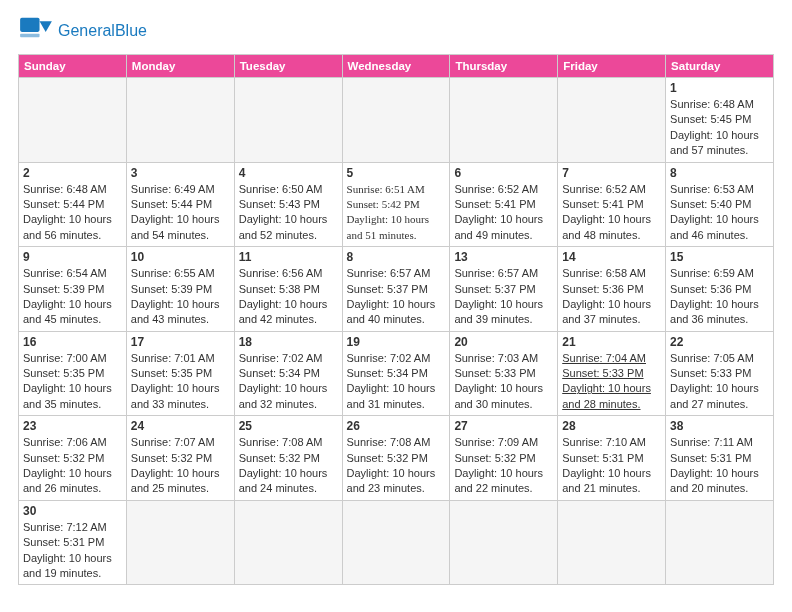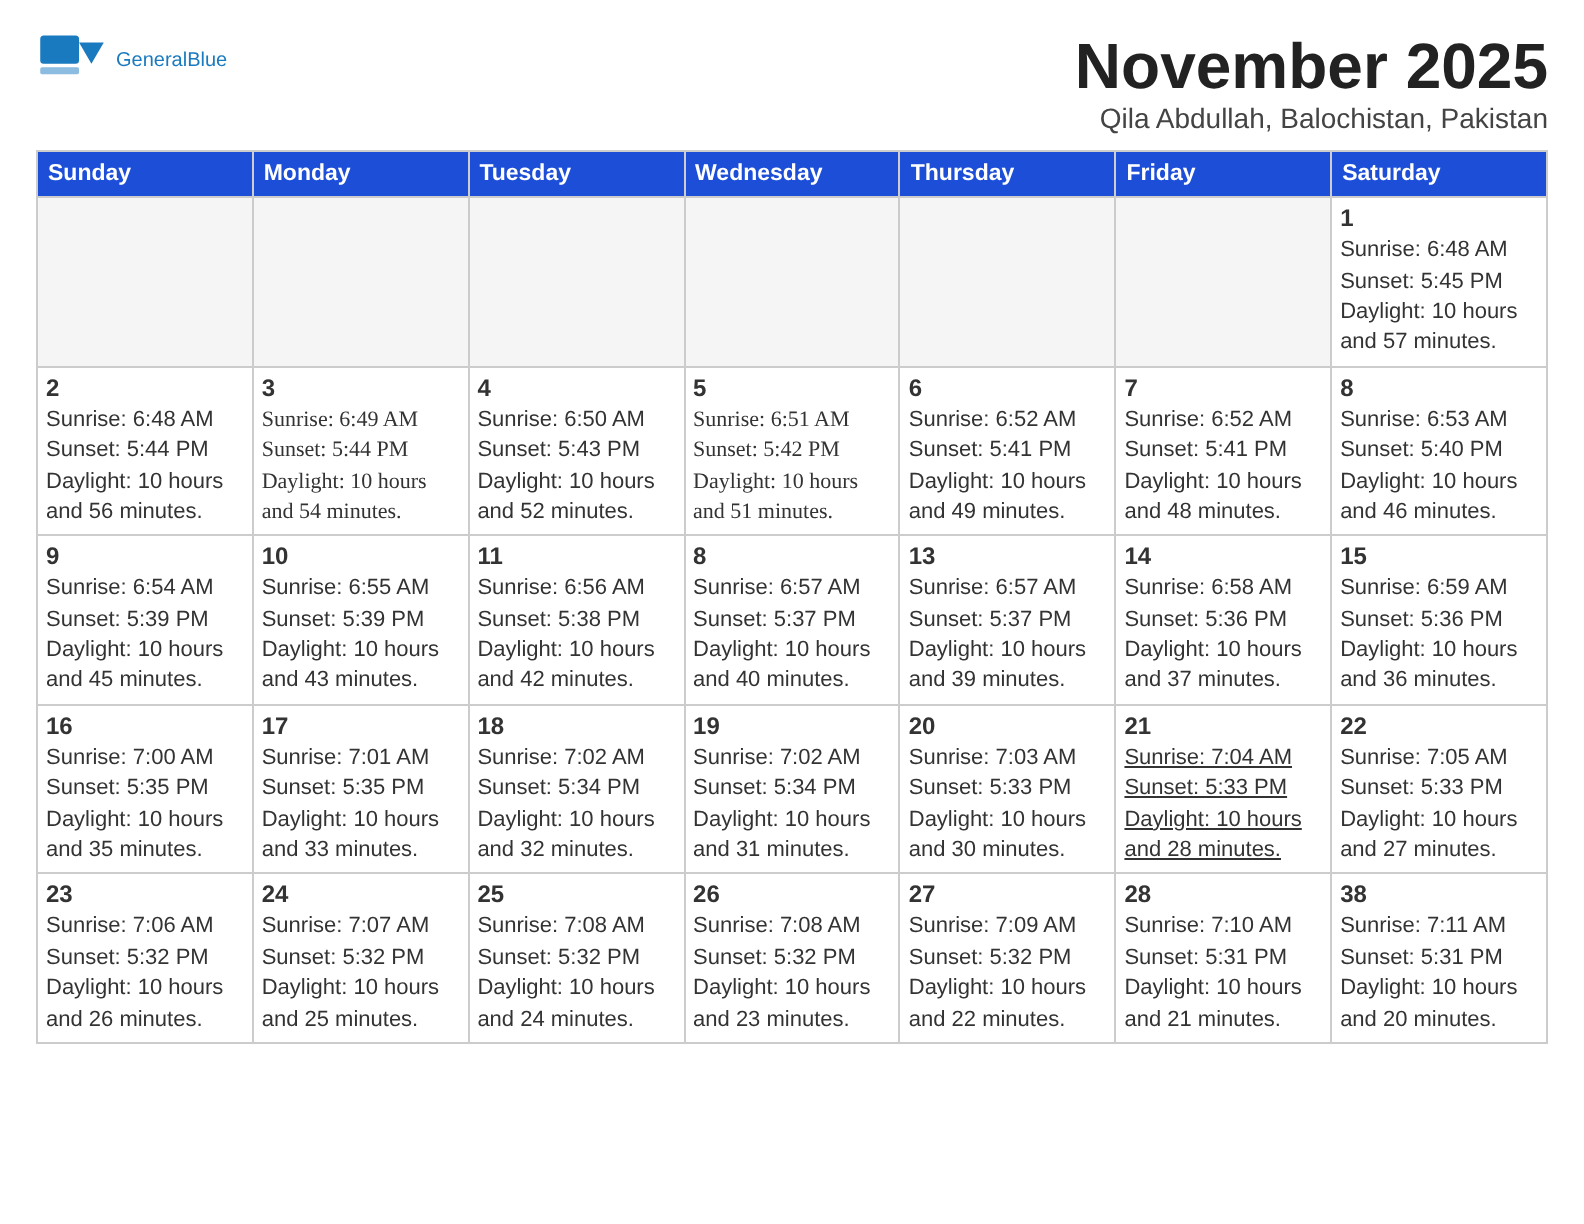--- a/index.html
+++ b/index.html
@@ -19,21 +19,21 @@
       align-items: flex-start;
       justify-content: space-between;
       margin-bottom: 8px;
     }
     .logo {
       display: flex;
       align-items: center;
       gap: 4px;
     }
     .logo-text {
-      font-size: 10px;
+      font-size: 16px;
       color: #333;
       line-height: 1.2;
     }
     .logo-text span {
       color: #1a7abf;
     }
     .logo-icon {
       width: 36px;
       height: 30px;
     }
@@ -49,21 +49,21 @@
     .subtitle {
       font-size: 14px;
       color: #444;
     }
     .calendar {
       width: 100%;
       border-collapse: collapse;
       font-size: 10px;
     }
     .calendar thead tr th {
-      background: #1d4ed8;
+      background: #ec4899;
       color: #fff;
       text-align: left;
       padding: 5px 5px;
       font-size: 11.5px;
       font-weight: bold;
       border: 1px solid #ccc;
       margin-top: 28px;
     }
     .calendar tbody tr td {
       vertical-align: top;
@@ -101,24 +101,20 @@
     <div class="logo">
       <svg class="logo-icon" viewBox="0 0 40 34" xmlns="http://www.w3.org/2000/svg">
         <rect x="2" y="2" width="22" height="16" rx="2" fill="#1a7abf"></rect>
         <polygon points="24,6 38,6 31,18" fill="#1a7abf"></polygon>
         <rect x="2" y="20" width="22" height="4" rx="1" fill="#1a7abf" opacity="0.5"></rect>
       </svg>
       <div class="logo-text">
         <div><span>General</span><span style="color:#1a7abf">Blue</span></div>
       </div>
     </div>
-    <div class="title-block">
-      <div class="month-title">November 2025</div>
-      <div class="subtitle">Qila Abdullah, Balochistan, Pakistan</div>
-    </div>
   </div>
 
   <table class="calendar">
     <thead>
       <tr>
       <th>Sunday</th>
           <th>Monday</th>
           <th>Tuesday</th>
           <th>Wednesday</th>
           <th>Thursday</th>
@@ -145,21 +141,21 @@
         <tr>
           <td>
             <span class="day-number">2</span>
             <div class="day-info" style="white-space: pre-line;">Sunrise: 6:48 AM
 Sunset: 5:44 PM
 Daylight: 10 hours
 and 56 minutes.</div>
           </td>
           <td>
             <span class="day-number">3</span>
-            <div class="day-info" style="white-space: pre-line; font-family: Liberation Serif, serif;">Sunrise: 6:49 AM
+            <div class="day-info" style="white-space: pre-line;">Sunrise: 6:49 AM
 Sunset: 5:44 PM
 Daylight: 10 hours
 and 54 minutes.</div>
           </td>
           <td>
             <span class="day-number">4</span>
             <div class="day-info" style="white-space: pre-line;">Sunrise: 6:50 AM
 Sunset: 5:43 PM
 Daylight: 10 hours
 and 52 minutes.</div>
@@ -338,16 +334,31 @@
 Daylight: 10 hours
 and 21 minutes.</div>
           </td>
           <td>
             <span class="day-number">38</span>
             <div class="day-info" style="white-space: pre-line;">Sunrise: 7:11 AM
 Sunset: 5:31 PM
 Daylight: 10 hours
 and 20 minutes.</div>
           </td>
+        </tr>
+        <tr class="last-row">
+          <td>
+            <span class="day-number">30</span>
+            <div class="day-info" style="white-space: pre-line;">Sunrise: 7:12 AM
+Sunset: 5:31 PM
+Daylight: 10 hours
+and 19 minutes.</div>
+          </td>
+          <td class="empty"></td>
+          <td class="empty"></td>
+          <td class="empty"></td>
+          <td class="empty"></td>
+          <td class="empty"></td>
+          <td class="empty"></td>
         </tr>
       </tbody>
   </table>
 </div>
 
 </body></html>

